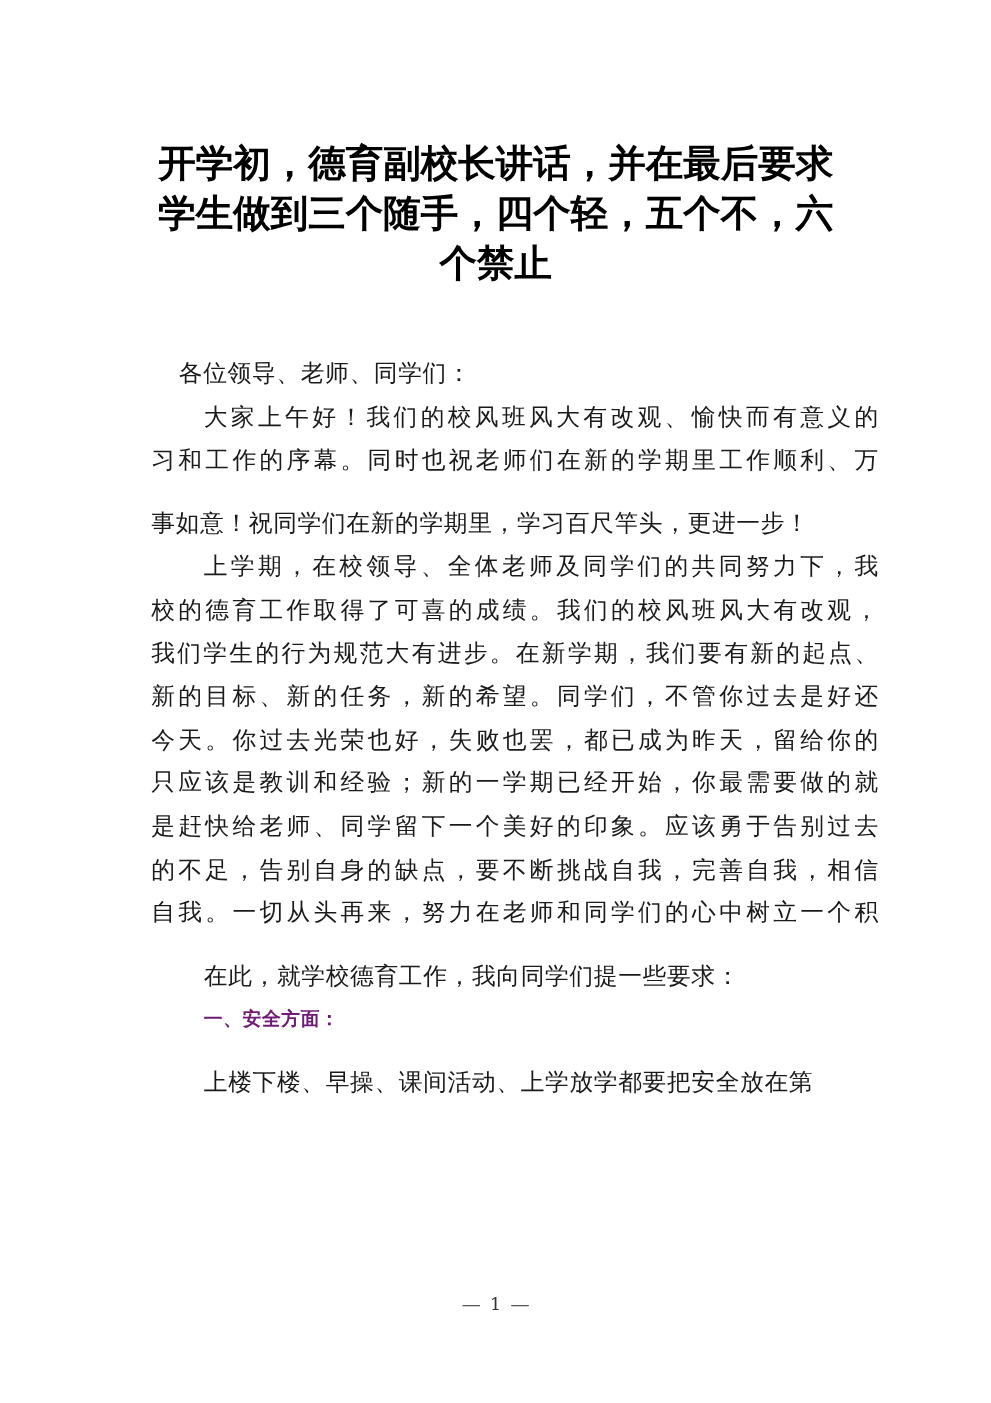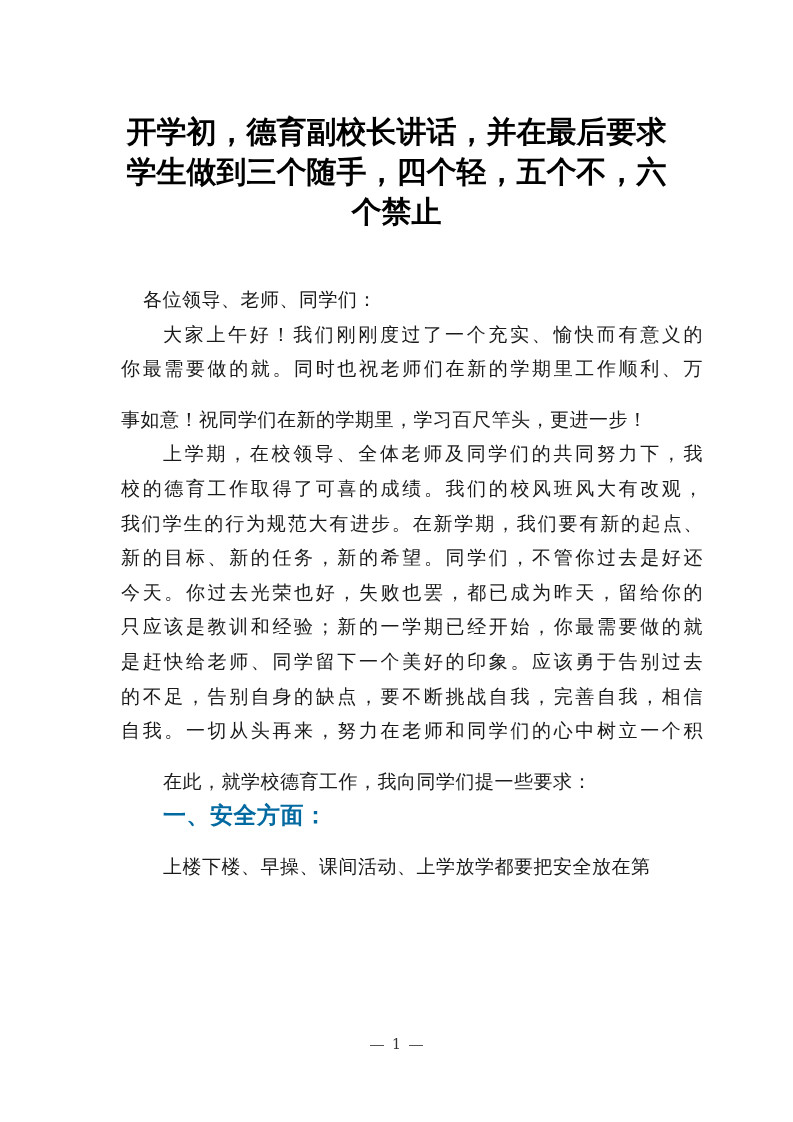--- a/index.html
+++ b/index.html
@@ -53,24 +53,24 @@
       text-align: justify;
       text-align-last: justify;
       letter-spacing: 0.5px;
     }
     .line.last { text-align-last: left; margin-top: 16px; }
     .indent { padding-left: 42px; }
     .salutation { padding-left: 22px; text-align-last: left; }
     .heading {
       font-family: "DejaVu Sans", sans-serif;
       font-weight: bold;
-      font-size: 23px;
+      font-size: 15px;
       padding-left: 42px;
       text-align-last: left;
-      color: #0369a1;
+      color: #701a75;
     }
     .footer {
       position: absolute;
       left: 0;
       top: 1036px;
       width: 793px;
       text-align: center;
       font-family: "DejaVu Serif", serif;
       font-size: 14px;
       color: #333;
@@ -91,22 +91,22 @@
 
   <h1 class="title">
     <span class="tline">开学初，德育副校长讲话，并在最后要求</span>
     <span class="tline">学生做到三个随手，四个轻，五个不，六</span>
     <span class="tline">个禁止</span>
   </h1>
 
   <div class="body-text">
     <span class="line salutation">各位领导、老师、同学们：</span>
 
-    <span class="line indent">大家上午好！我们刚刚度过了一个充实、愉快而有意义的</span>
-    <span class="line">你最需要做的就。同时也祝老师们在新的学期里工作顺利、万</span>
+    <span class="line indent">大家上午好！我们的校风班风大有改观、愉快而有意义的</span>
+    <span class="line">习和工作的序幕。同时也祝老师们在新的学期里工作顺利、万</span>
     <span class="line last">事如意！祝同学们在新的学期里，学习百尺竿头，更进一步！</span>
 
     <span class="line indent">上学期，在校领导、全体老师及同学们的共同努力下，我</span>
     <span class="line">校的德育工作取得了可喜的成绩。我们的校风班风大有改观，</span>
     <span class="line">我们学生的行为规范大有进步。在新学期，我们要有新的起点、</span>
     <span class="line">新的目标、新的任务，新的希望。同学们，不管你过去是好还</span>
     <span class="line">今天。你过去光荣也好，失败也罢，都已成为昨天，留给你的</span>
     <span class="line">只应该是教训和经验；新的一学期已经开始，你最需要做的就</span>
     <span class="line">是赶快给老师、同学留下一个美好的印象。应该勇于告别过去</span>
     <span class="line">的不足，告别自身的缺点，要不断挑战自我，完善自我，相信</span>

